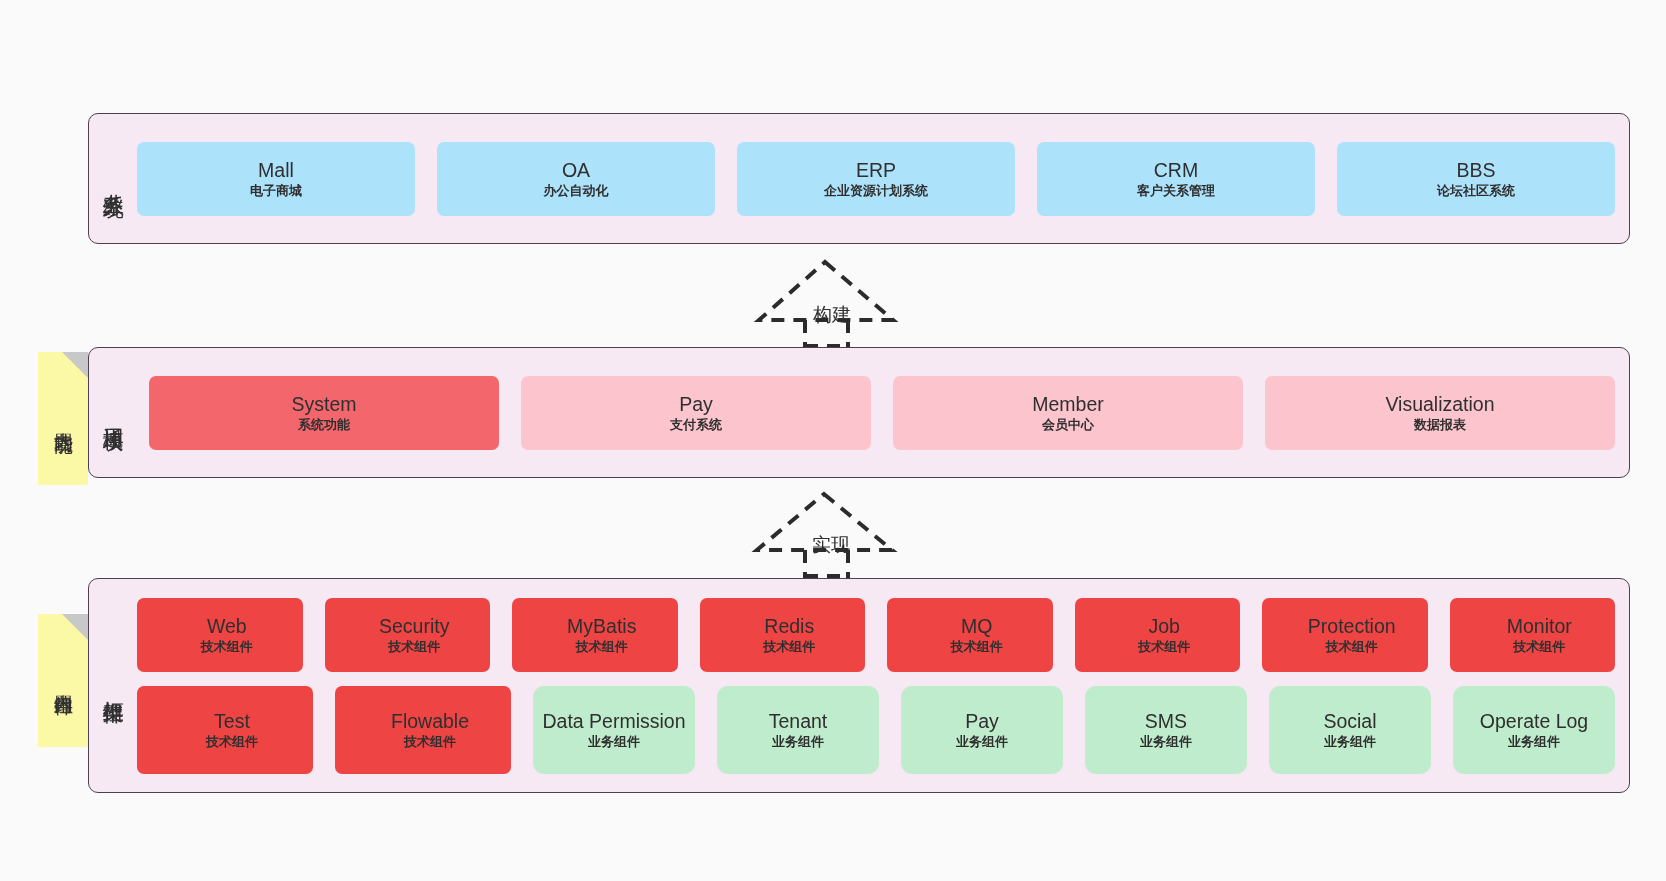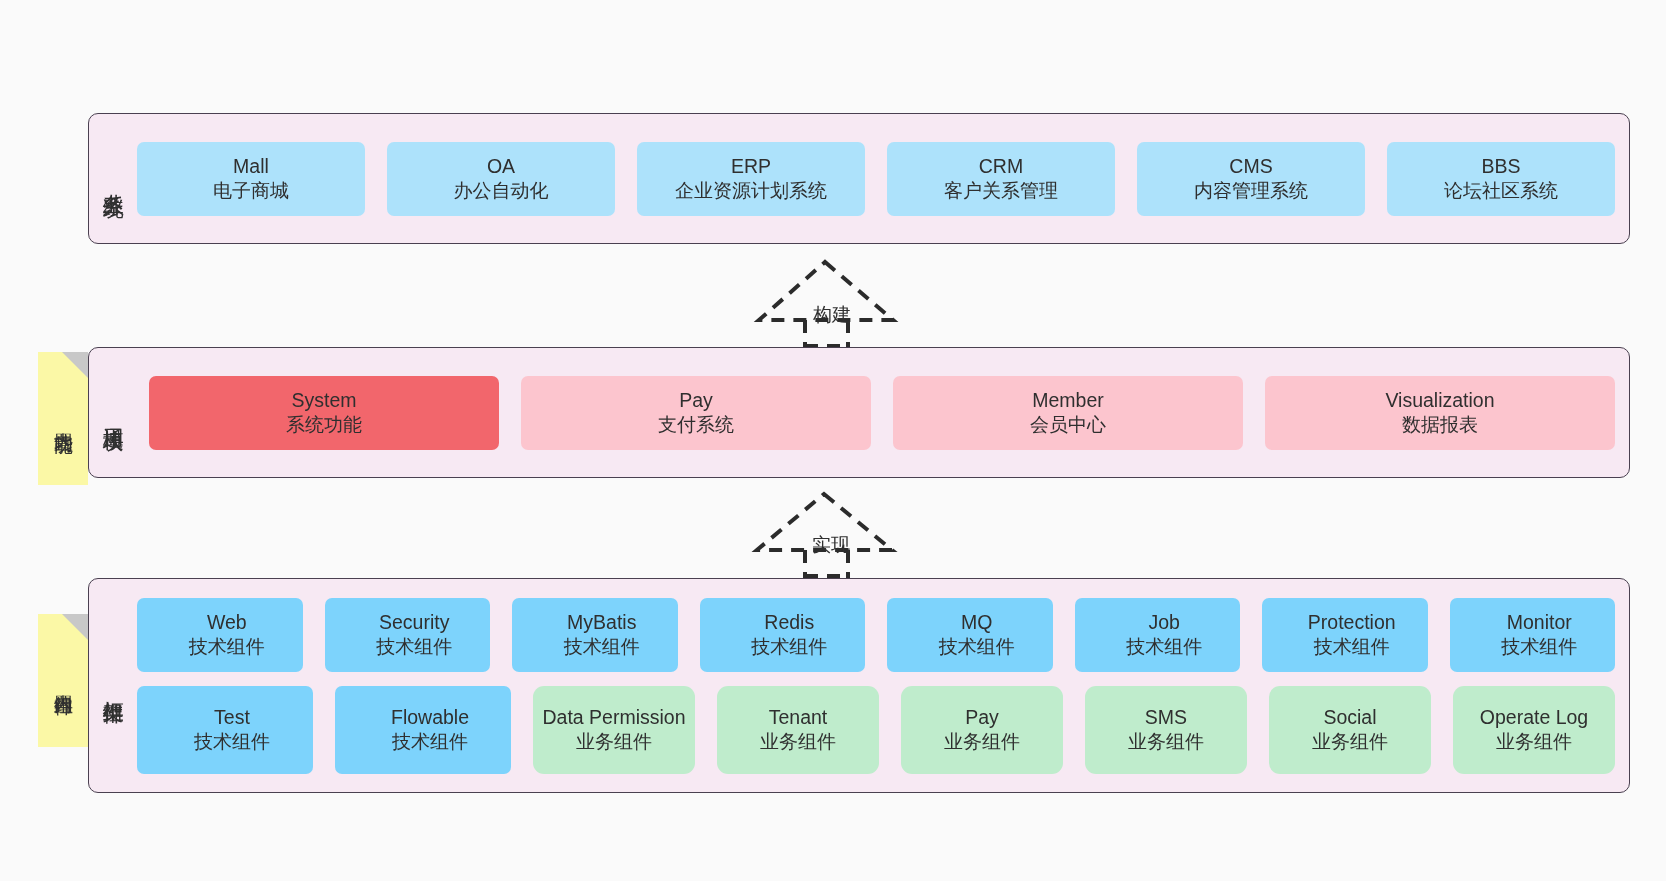--- a/index.html
+++ b/index.html
@@ -79,30 +79,31 @@
     box-sizing: border-box;
     padding: 4px 6px;
     line-height: 1.26;
   }
   .card .t-en {
     font-size: 19.5px;
     color: #2f2f2f;
     white-space: nowrap;
   }
   .card .t-cn {
-    font-size: 19px;
+    font-size: 13px;
     color: #2f2f2f;
     white-space: nowrap;
+    font-weight: bold;
   }
   .card.wrap .t-en { white-space: normal; }
 
   .c-blue       { background: #ade2fb; }
   .c-red        { background: #f2666c; }
   .c-pink       { background: #fcc5ce; }
-  .c-green      { background: #7dd3fc; padding-left: 20px; }
+  .c-green      { background: #ef4444; padding-left: 20px; }
   .c-lightgreen { background: #bfeccc; border-radius: 11px; }
 
   
   .note {
     position: absolute;
     background: #fbf8a6;
     box-sizing: border-box;
     display: flex;
     align-items: center;
     justify-content: center;
@@ -157,24 +158,20 @@
         </div>
         <div class="card c-blue">
           <span class="t-en">ERP</span>
           <span class="t-cn">企业资源计划系统</span>
         </div>
         <div class="card c-blue">
           <span class="t-en">CRM</span>
           <span class="t-cn">客户关系管理</span>
         </div>
         <div class="card c-blue">
-          <span class="t-en">CMS</span>
-          <span class="t-cn">内容管理系统</span>
-        </div>
-        <div class="card c-blue">
           <span class="t-en">BBS</span>
           <span class="t-cn">论坛社区系统</span>
         </div>
 
       </div>
     </div>
   </div>
 
   <div class="arrow-wrap" style="left:755px; top:258px; width:150px; height:90px;">
     <svg width="150" height="90" viewBox="0 0 150 90" aria-hidden="true">

